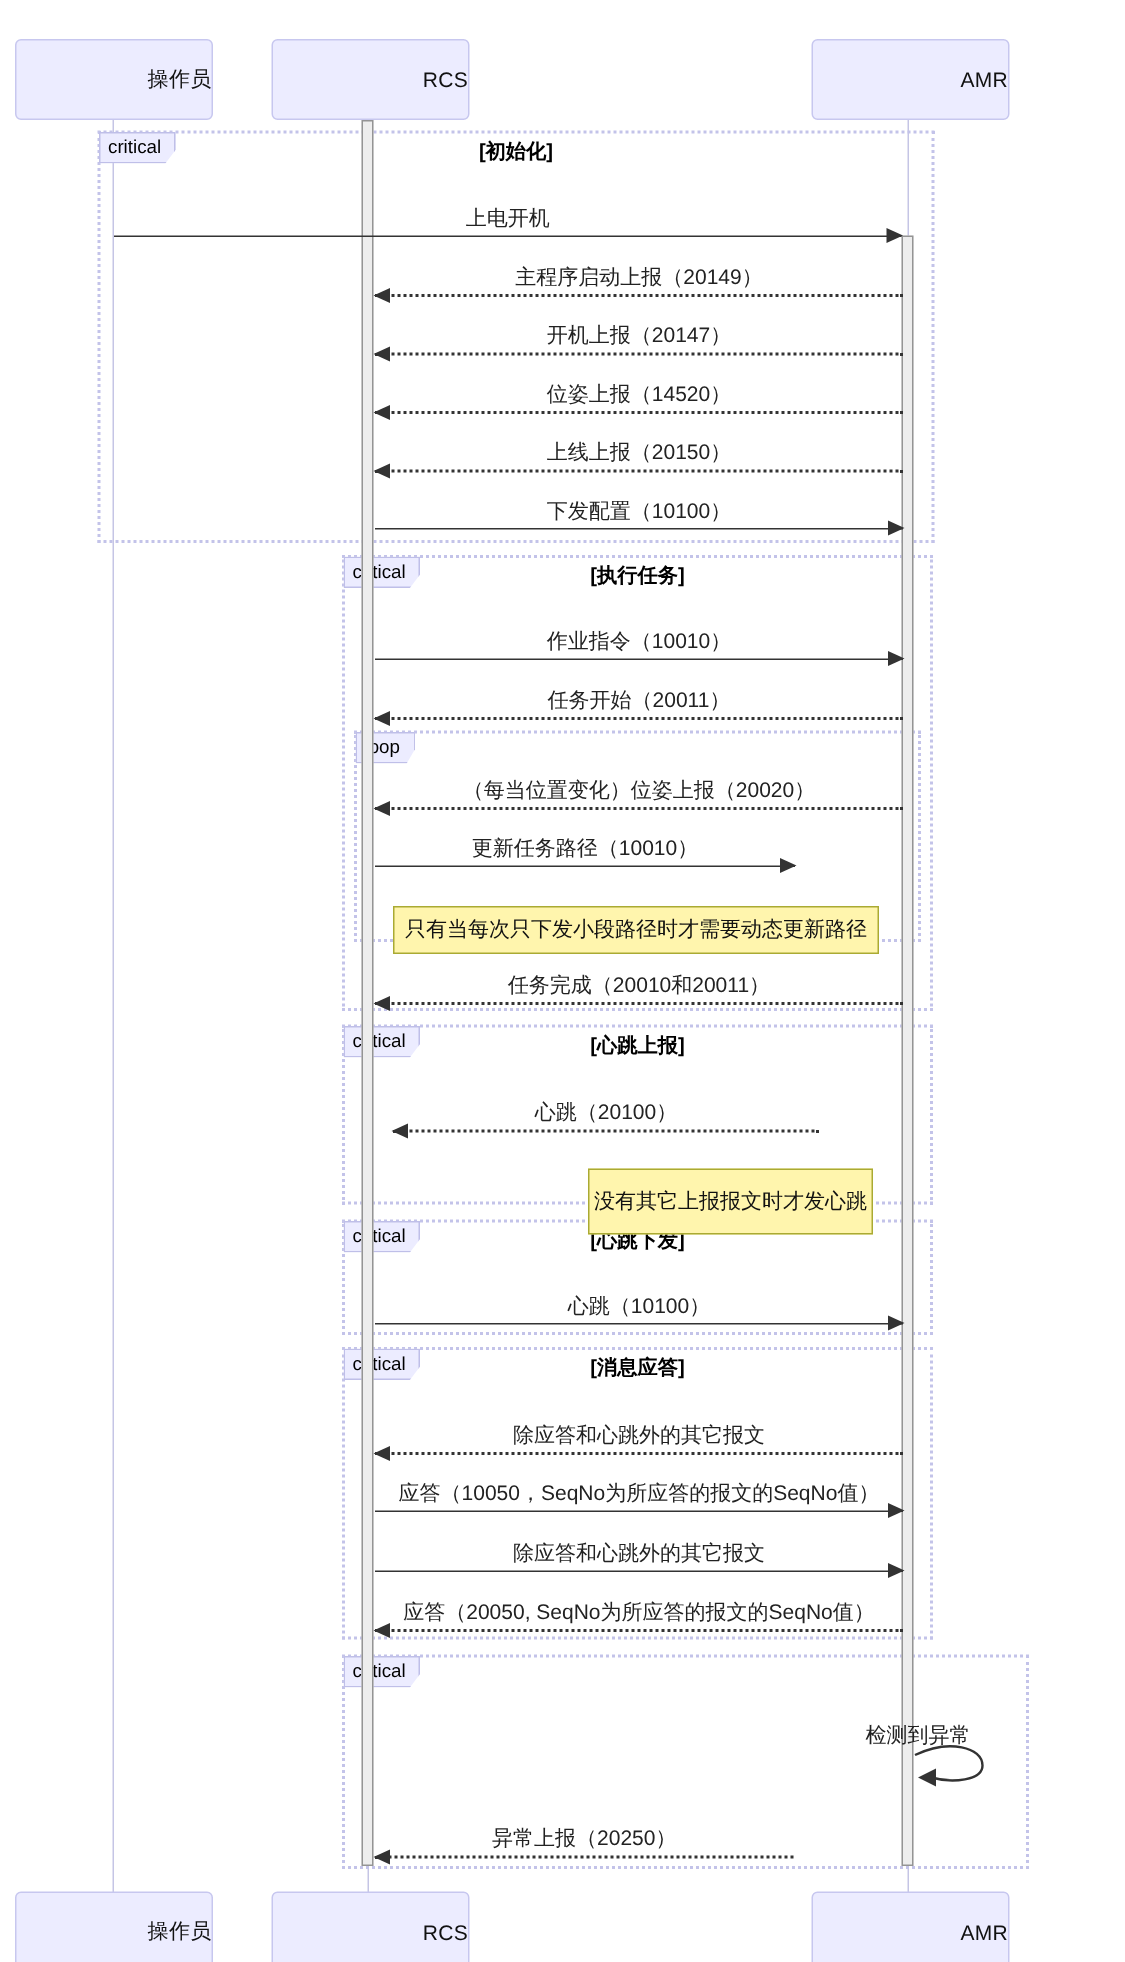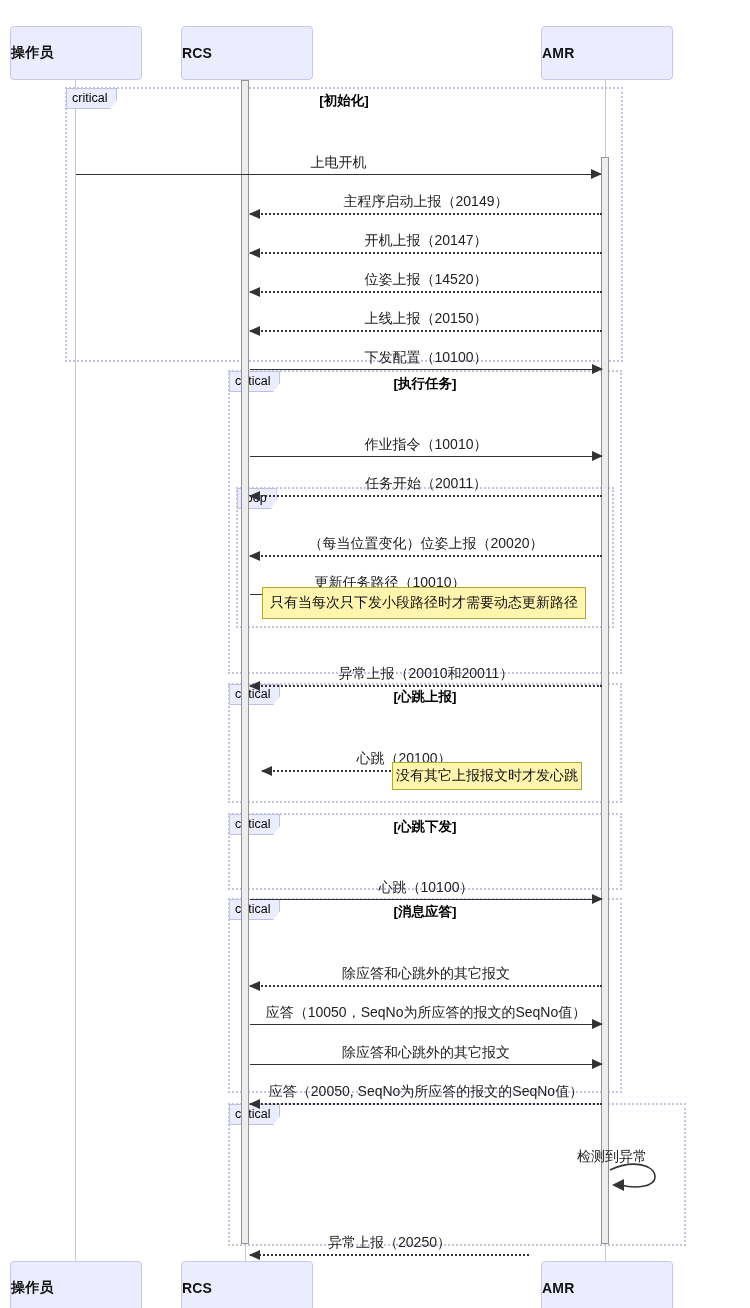--- a/index.html
+++ b/index.html
@@ -6,49 +6,49 @@
   #canvas{
     position:relative;width:750px;height:1308px;overflow:hidden;background:#fff;
     font-family:"Liberation Sans","DejaVu Sans",sans-serif;color:#111;
   }
   
   .lifeline{position:absolute;width:0;border-left:1.5px solid var(--lifeline,#C5C5E5);top:78px;height:1184px;}
   
   .actor{
     position:absolute;width:130px;height:52px;border-radius:4px;
     background:var(--actor-fill,#ECECFF);border:1px solid var(--actor-border,#C7C7EF);
-    display:flex;align-items:center;justify-content:flex-start;
-    font-size:14px;font-weight:700;letter-spacing:.2px;z-index:5;
+    display:flex;align-items:center;justify-content:flex-end;
+    font-size:14px;font-weight:400;letter-spacing:.2px;z-index:5;
   }
   
   .activation{position:absolute;width:8px;background:var(--activation-fill,#EDEDED);
     border:1px solid var(--activation-border,#949494);box-sizing:border-box;z-index:3;}
   
   .frag{position:absolute;border:2px dotted var(--frame-border,#C3C3E9);box-sizing:border-box;z-index:2;}
   .frag-label{
     position:absolute;top:-1px;left:-1px;background:var(--label-fill,#ECECFF);
     border:1px solid var(--label-border,#BFBFE8);font-size:12.5px;font-weight:500;
     padding:2px 9px 3px 5px;line-height:14px;color:#000;
     clip-path:polygon(0 0,100% 0,100% 55%,86% 100%,0 100%);
   }
   .frag-title{position:absolute;top:3px;left:0;right:0;text-align:center;
     font-size:13.5px;font-weight:700;color:#000;}
   
-  .msg{position:absolute;height:23px;z-index:4;margin-top:17px;}
+  .msg{position:absolute;height:23px;z-index:4;}
   .mlabel{text-align:center;font-size:14px;line-height:19px;height:19px;color:#222;white-space:nowrap;}
   .mline{position:relative;height:0;border-top:1.6px solid var(--line,#333);margin-top:2px;}
   .msg.dotted .mline{border-top:2px dotted var(--line,#333);}
   .msg.ltr .mline::after{content:"";position:absolute;right:-1px;top:-6px;width:0;height:0;
     border-left:11px solid var(--line,#333);border-top:5px solid transparent;border-bottom:5px solid transparent;}
   .msg.rtl .mline::after{content:"";position:absolute;left:-1px;top:-6px;width:0;height:0;
     border-right:11px solid var(--line,#333);border-top:5px solid transparent;border-bottom:5px solid transparent;}
   
   .note{position:absolute;background:var(--note-fill,#FFF5AD);border:1px solid var(--note-border,#AAAA33);
     box-sizing:border-box;display:flex;align-items:center;justify-content:center;
-    font-size:14px;color:#111;z-index:4;white-space:nowrap;}
+    font-size:14px;color:#111;z-index:4;white-space:nowrap;margin-top:17px;}
   .self-label{position:absolute;font-size:14px;color:#222;text-align:center;z-index:4;white-space:nowrap;}
   .self-arc{position:absolute;z-index:4;}
 </style>
 </head>
 <body>
 
 <div id="canvas">
 
   <div class="lifeline" style="left:75px"></div>
   <div class="lifeline" style="left:245px"></div>
@@ -138,21 +138,21 @@
   </div>
   <div class="msg dotted rtl" style="left:250px;top:517px;width:352px">
     <div class="mlabel">（每当位置变化）位姿上报（20020）</div>
       <div class="mline"></div>
   </div>
   <div class="msg solid ltr" style="left:250px;top:556px;width:280px">
     <div class="mlabel">更新任务路径（10010）</div>
       <div class="mline"></div>
   </div>
   <div class="msg dotted rtl" style="left:250px;top:647px;width:352px">
-    <div class="mlabel">异常上报（20010和20011）</div>
+    <div class="mlabel">任务完成（20010和20011）</div>
       <div class="mline"></div>
   </div>
   <div class="msg dotted rtl" style="left:262px;top:732px;width:284px">
     <div class="mlabel">心跳（20100）</div>
       <div class="mline"></div>
   </div>
   <div class="msg solid ltr" style="left:250px;top:861px;width:352px">
     <div class="mlabel">心跳（10100）</div>
       <div class="mline"></div>
   </div>
@@ -173,21 +173,21 @@
       <div class="mline"></div>
   </div>
   <div class="msg dotted rtl" style="left:250px;top:1216px;width:279px">
     <div class="mlabel">异常上报（20250）</div>
       <div class="mline"></div>
   </div>
 
   <div class="note" style="left:262px;top:587px;width:324px;height:32px">
     <span>只有当每次只下发小段路径时才需要动态更新路径</span>
   </div>
-  <div class="note" style="left:392px;top:762px;width:190px;height:28px">
+  <div class="note" style="left:392px;top:762px;width:190px;height:44px">
     <span>没有其它上报报文时才发心跳</span>
   </div>
 
   <div class="self-label" style="left:566px;top:1148px;width:92px">检测到异常</div>
   <svg class="self-arc" style="left:609px;top:1163px" width="54" height="32" viewBox="0 0 54 32">
     <path d="M1 7 C 24 -4, 46 2, 46 14 C 46 24, 26 26, 12 22" fill="none" stroke="#333333" stroke-width="1.6"></path>
     <polygon points="3,22 15,16 15,28" fill="#333333"></polygon>
   </svg>
 
 </div>

